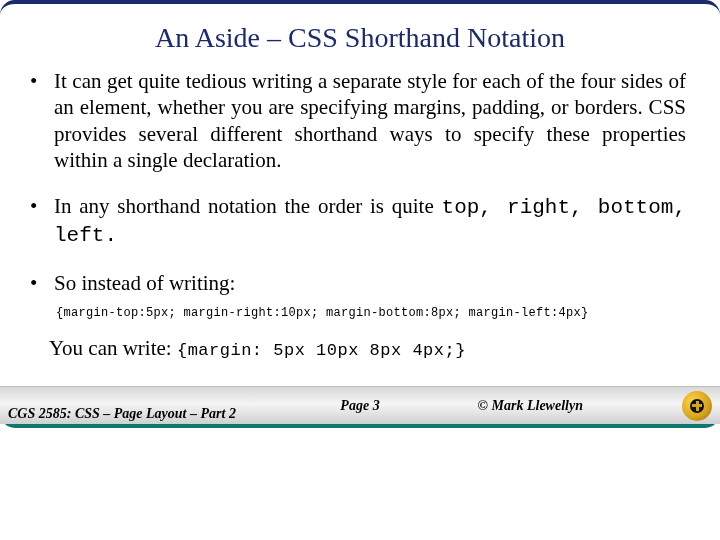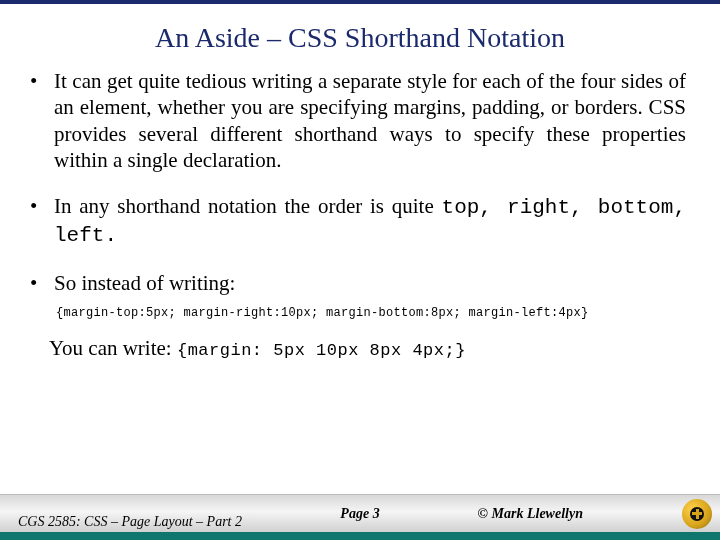--- a/index.html
+++ b/index.html
@@ -6,26 +6,27 @@
   body {
     width: 720px;
     height: 540px;
     background: #fff;
     font-family: "Times New Roman", Times, serif;
     position: relative;
     overflow: hidden;
   }
   .slide {
     width: 720px;
-    height: 540px;
+    height: 428px;
     border-top: 4px solid #1a2a6c;
-    border-bottom: 8px solid #0f766e;
+    border-bottom: 4px solid #0f766e;
     position: relative;
     display: flex;
     flex-direction: column;
+    border-radius: 15px;
   }
   .title {
     text-align: center;
     color: #1a2a6c;
     font-size: 28px;
     font-weight: normal;
     margin-top: 18px;
     margin-bottom: 14px;
   }
   .content {
@@ -70,22 +71,22 @@
     border-top: 1px solid #bbb;
     display: flex;
     align-items: center;
     font-style: italic;
     font-family: "Times New Roman", Times, serif;
     font-size: 14px;
     color: #000;
     position: relative;
   }
   .footer .left {
-    padding-left: 18px;
-    font-weight: normal;
+    padding-left: 8px;
+    font-weight: bold;
     margin-top: 16px;
   }
   .footer .center {
     position: absolute;
     left: 50%;
     transform: translateX(-50%);
     font-weight: bold;
   }
   .footer .right {
     position: absolute;

